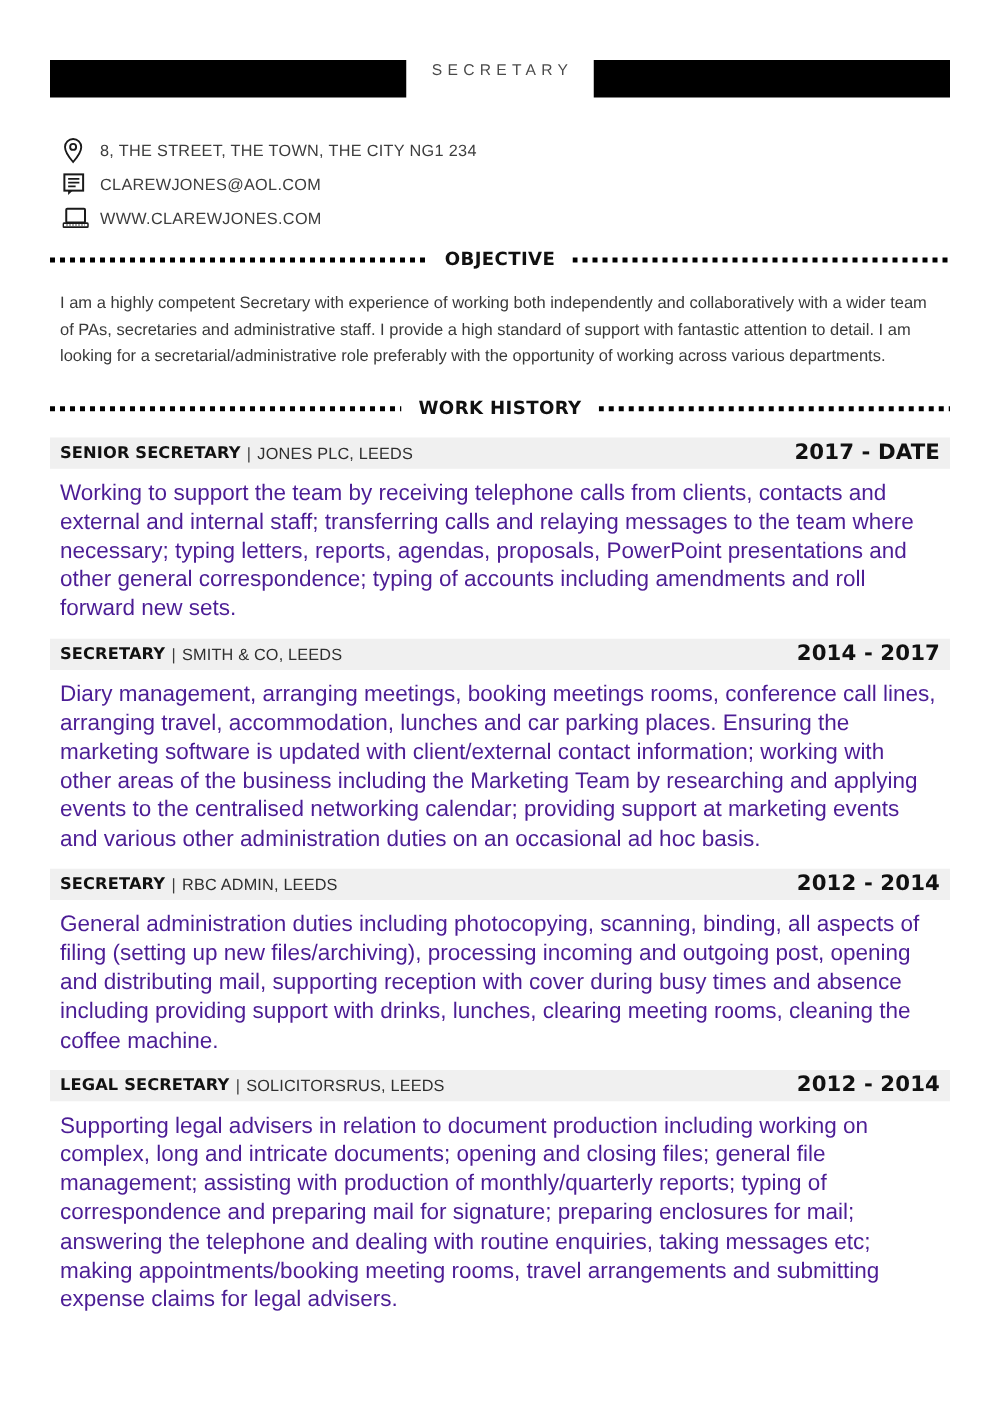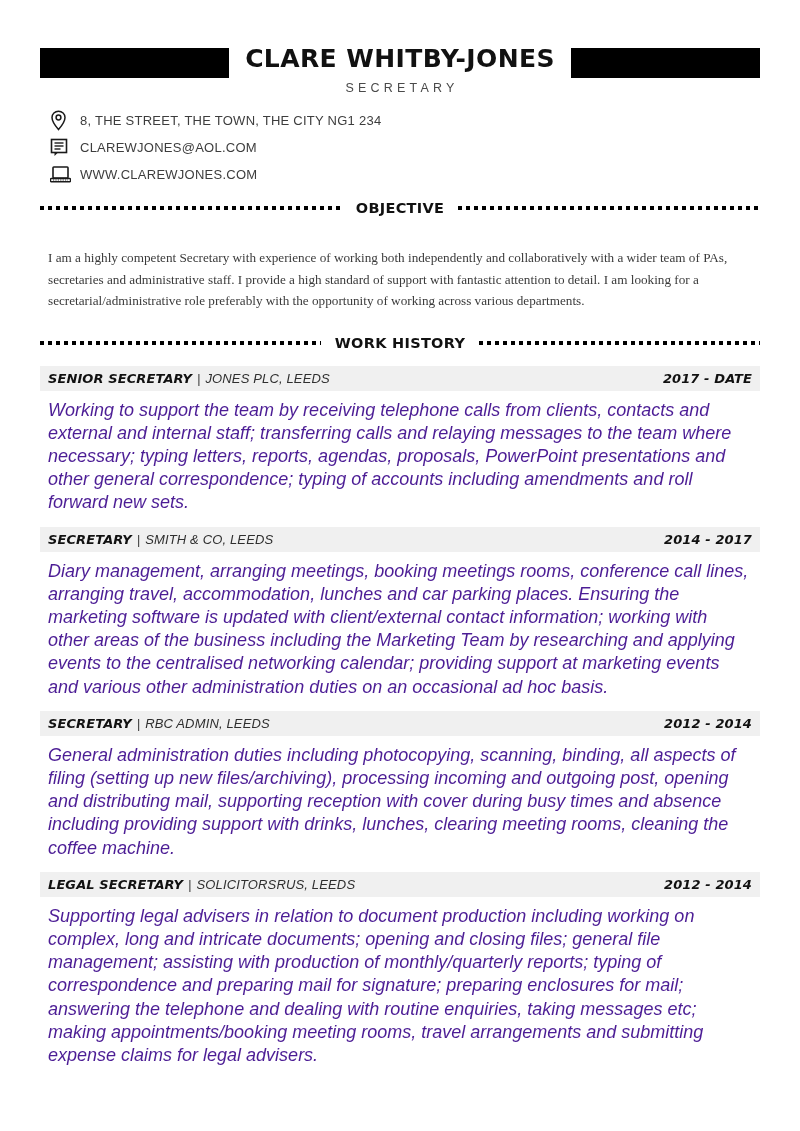--- a/index.html
+++ b/index.html
@@ -123,36 +123,35 @@
 
   .contact-text {
     font-size: 13px;
     color: #3d3d3d;
     letter-spacing: 0.25px;
     line-height: 18px;
   }
 
   
   .objective-body {
-    margin-top: 28px;
+    margin-top: 12px;
     padding: 0 8px 0 8px;
-    font-family: Liberation Serif, serif;
   }
 
   .objective-body p {
     font-size: 13.2px;
     line-height: 21.5px;
     color: #3a3a3a;
     text-align: left;
   }
 
   
   .work-wrap { margin-top: 4px; }
 
-  .job { margin-top: 12px; font-style: italic; }
+  .job { margin-top: 12px; }
 
   .job-head {
     background: #f0f0f0;
     height: 25px;
     display: flex;
     align-items: center;
     padding: 0 8px;
   }
 
   .job-title {
@@ -174,21 +173,21 @@
   .job-company {
     font-size: 13px;
     color: #2f2f2f;
     letter-spacing: 0.15px;
     white-space: nowrap;
   }
 
   .job-dates {
     margin-left: auto;
     font-family: "DejaVu Sans", sans-serif;
-    font-size: 13px;
+    font-size: 17px;
     font-weight: bold;
     color: #111111;
     white-space: nowrap;
     letter-spacing: 0.1px;
   }
 
   .job-desc {
     margin-top: 8px;
     padding: 0 8px;
     font-size: 18px;
@@ -199,21 +198,20 @@
   svg { display: block; }
 </style>
 </head>
 <body>
 
 <div class="page">
 
   <div class="header">
     <div class="header-bar"></div>
     <div class="header-center">
-      <div class="name">CLARE WHITBY-JONES</div>
       <div class="subtitle">SECRETARY</div>
     </div>
     <div class="header-bar"></div>
   </div>
 
 
   <div class="contact-list">
 
     <div class="contact-row">
       <span class="contact-icon">

